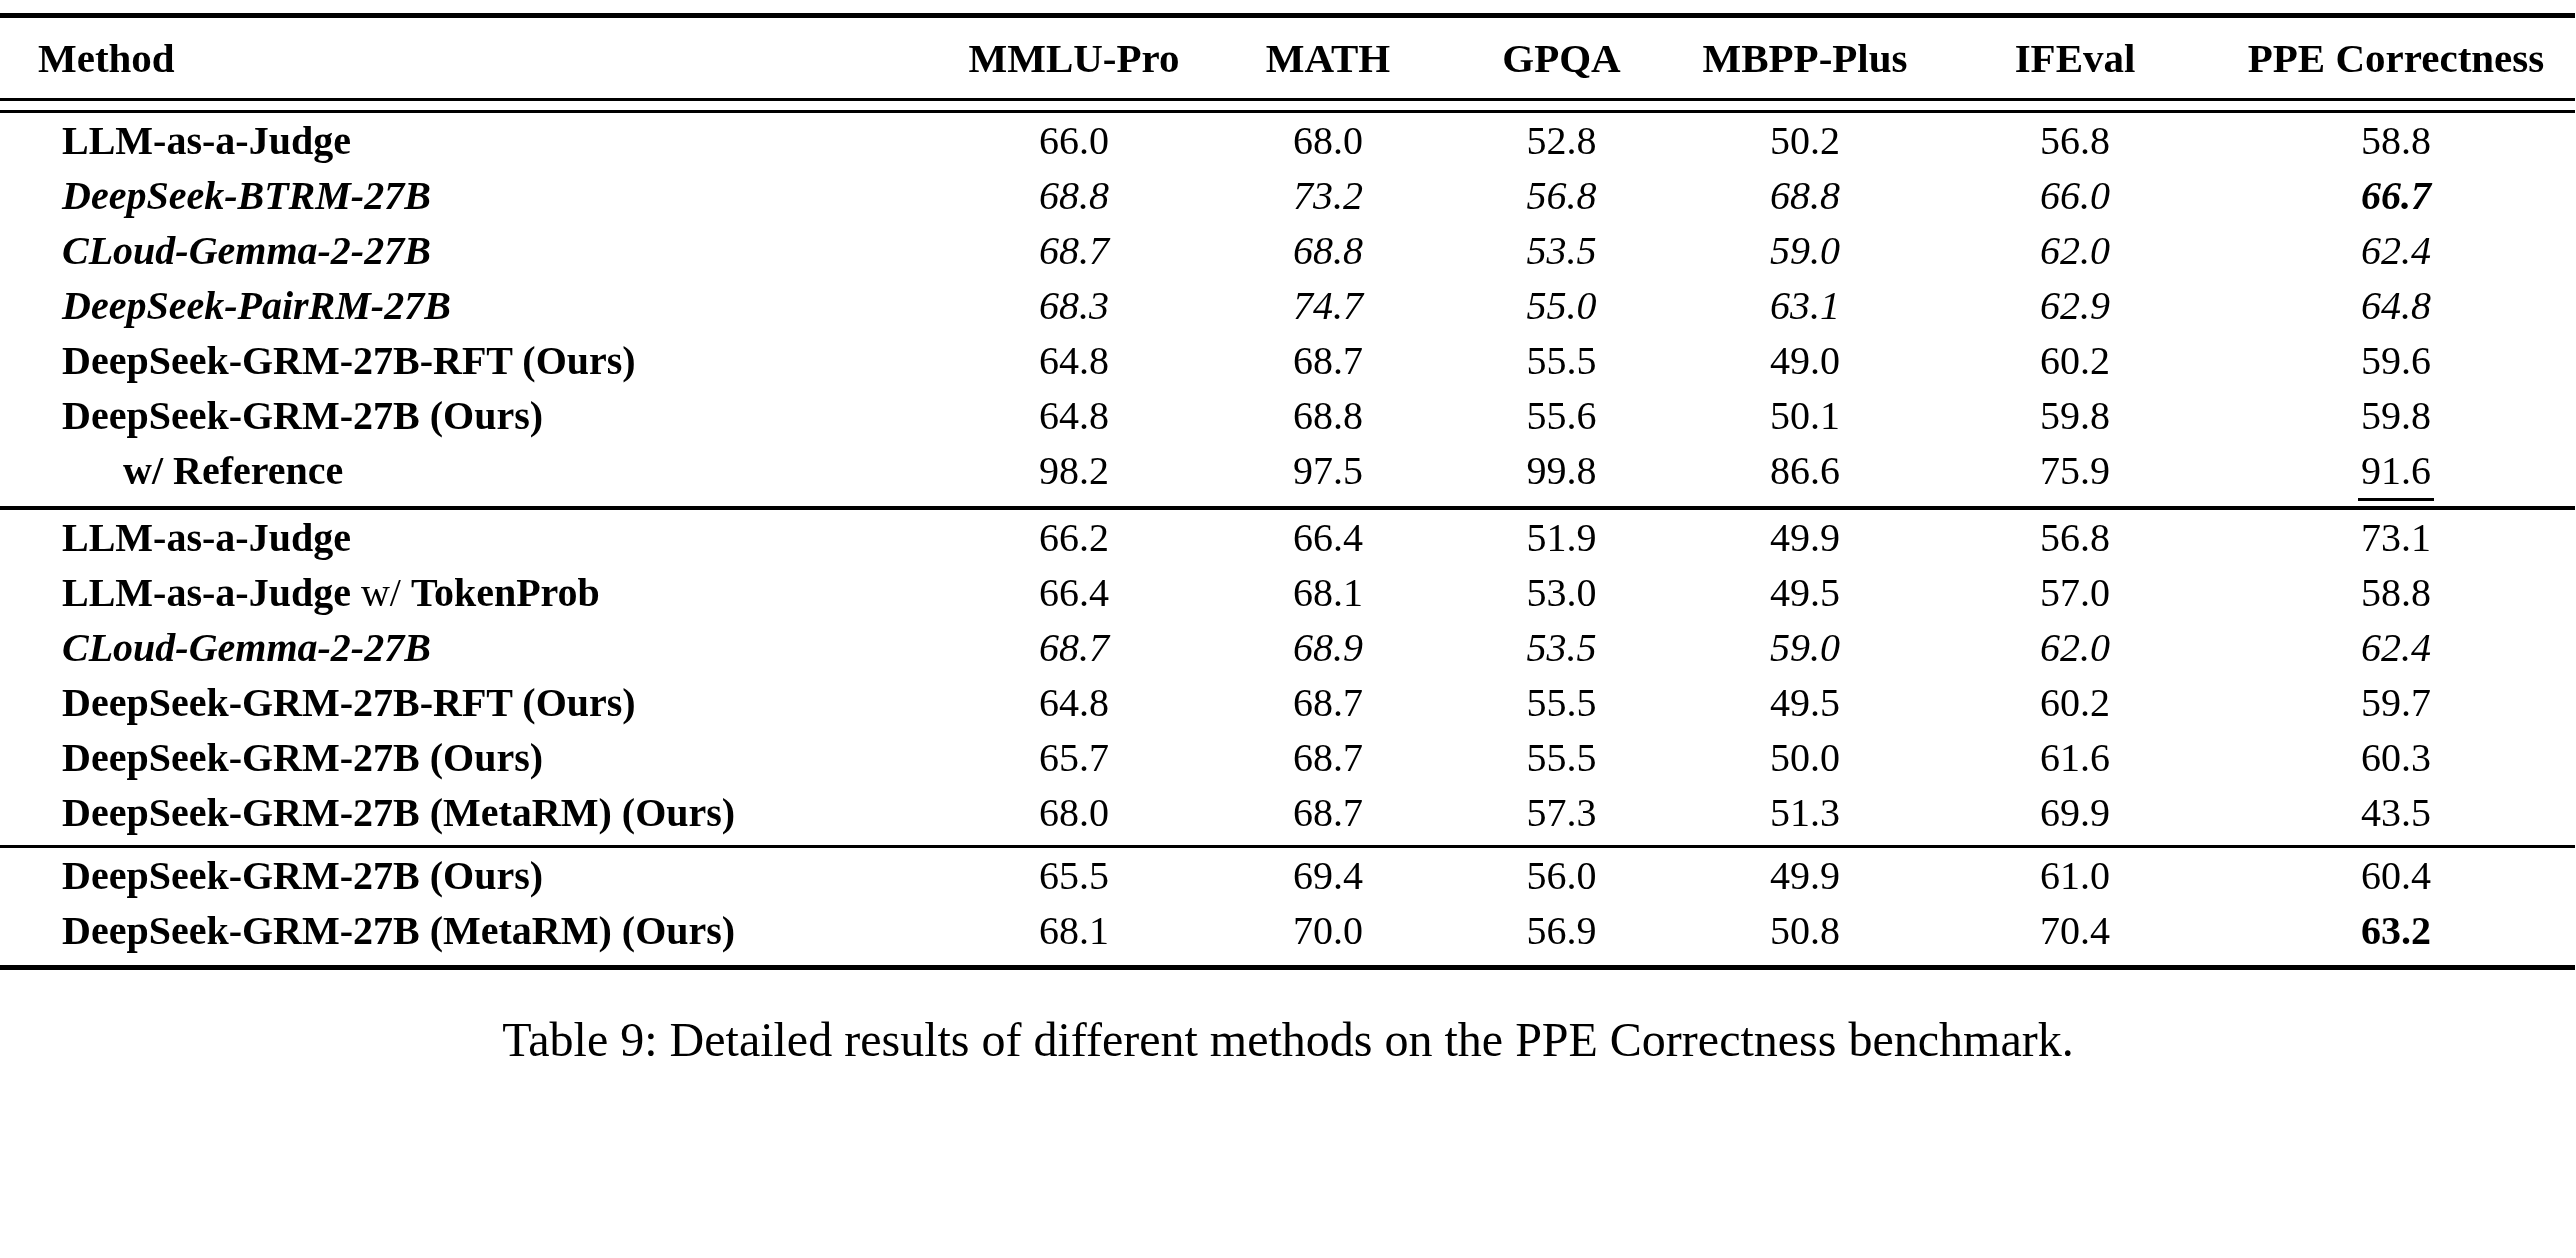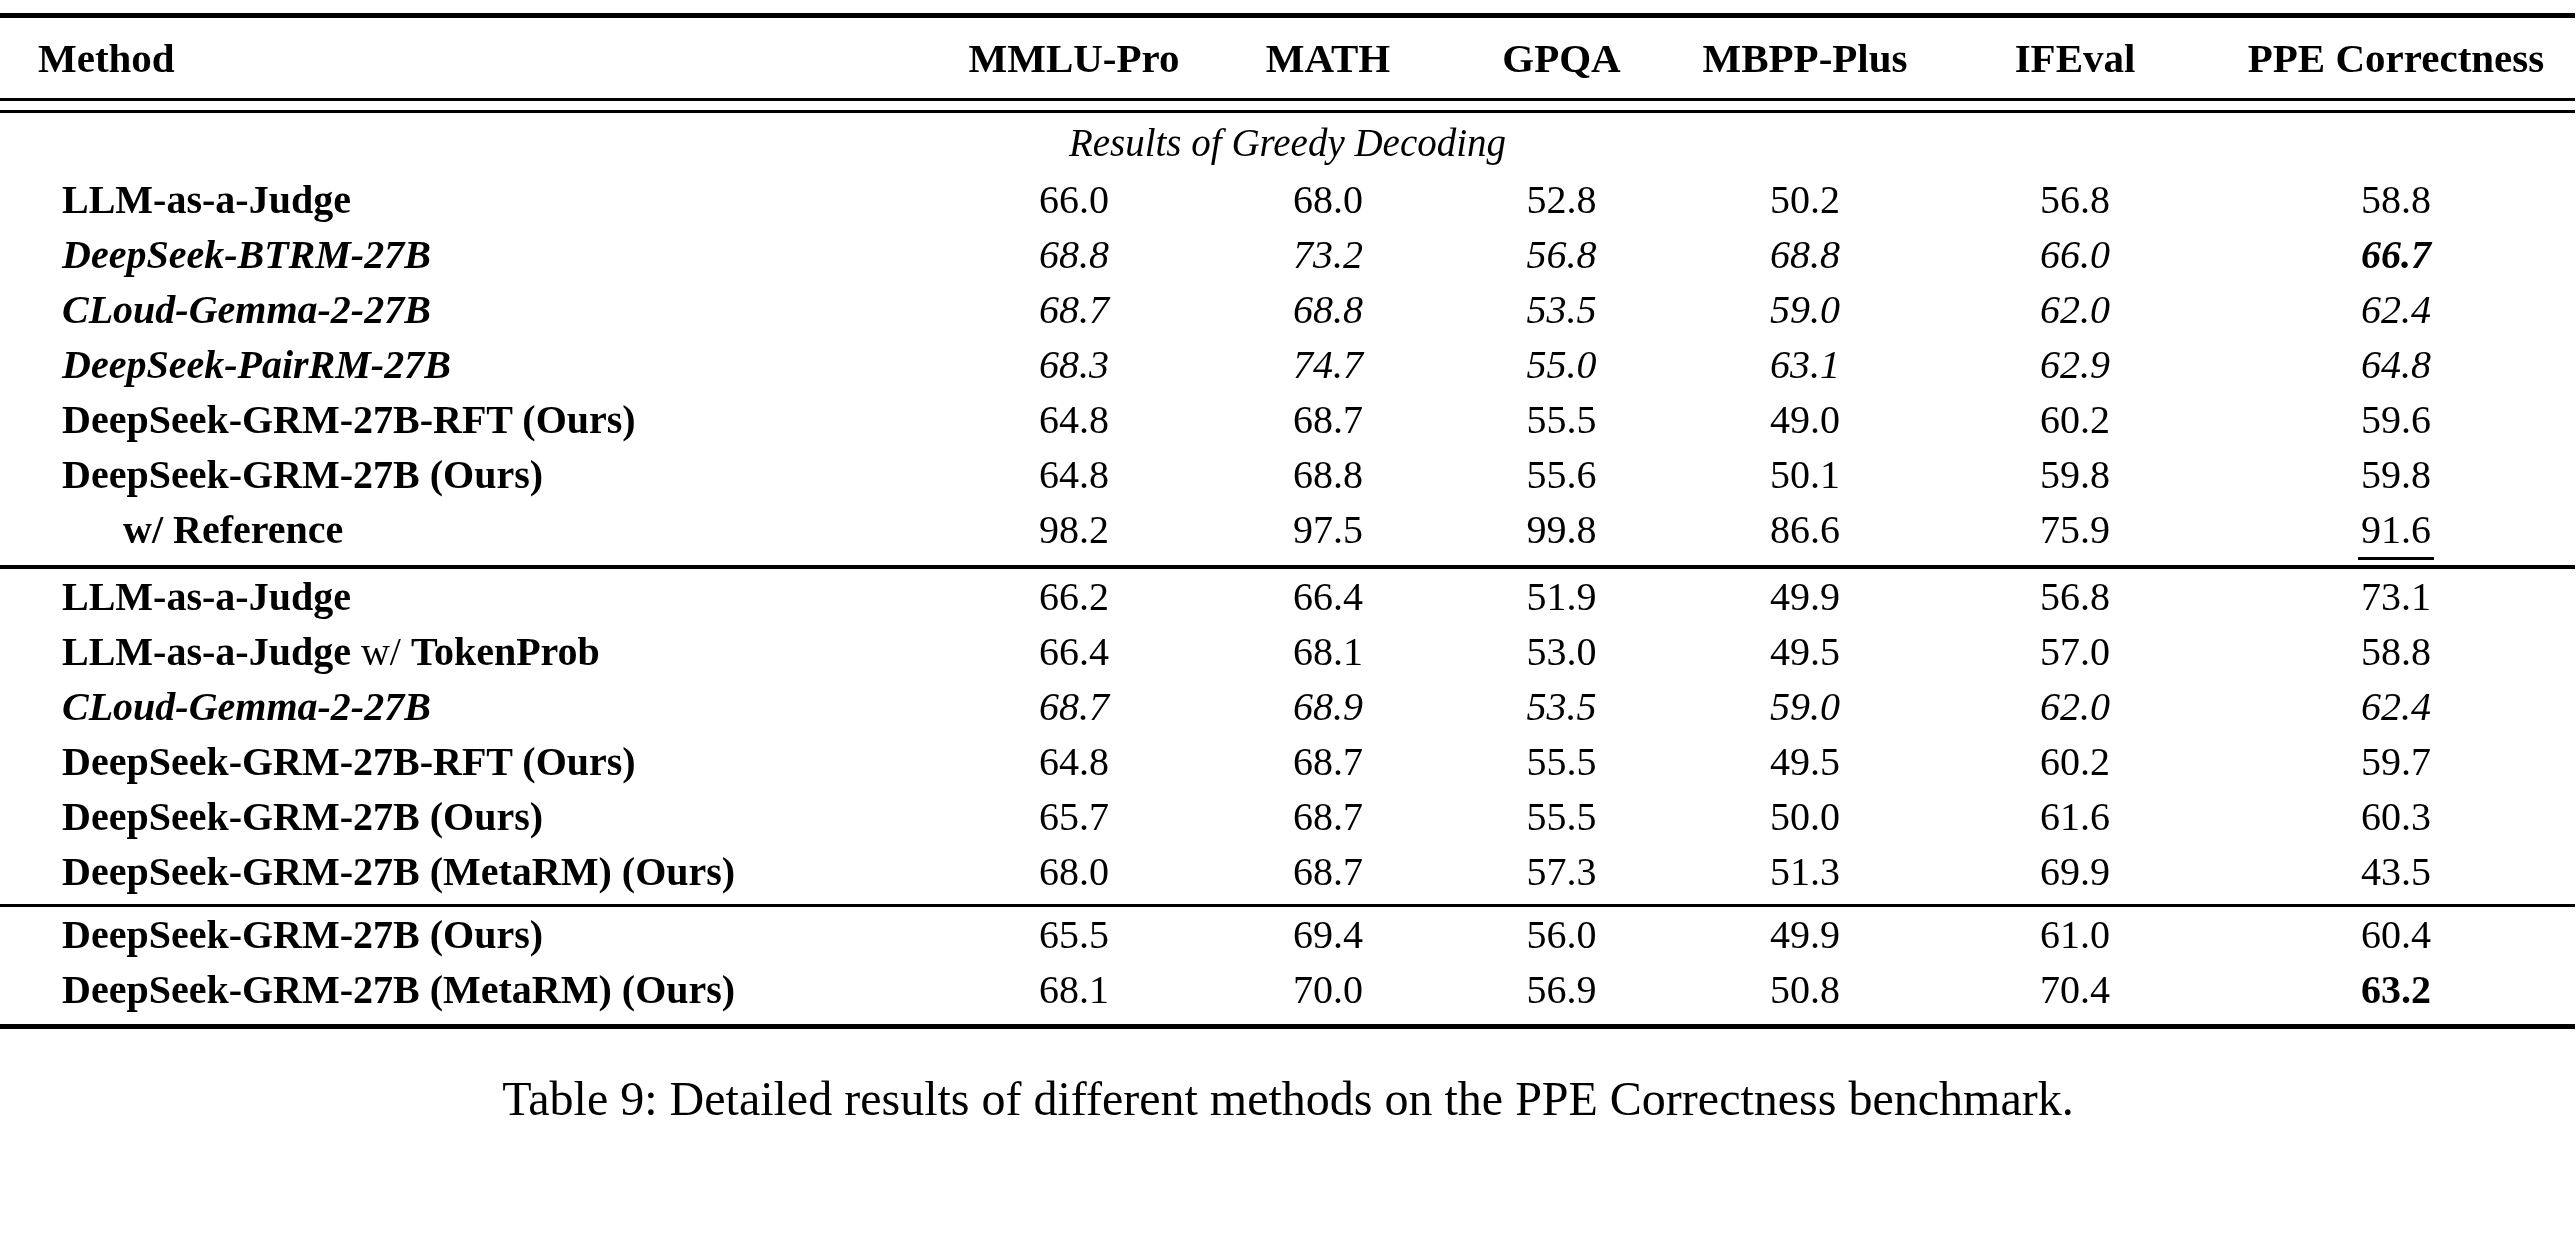--- a/index.html
+++ b/index.html
@@ -105,21 +105,20 @@
       <div class="header-cell">GPQA</div>
       <div class="header-cell">MBPP-Plus</div>
       <div class="header-cell">IFEval</div>
       <div class="header-cell">PPE Correctness</div>
     </div>
 
     <div class="rule thin"></div>
     <div class="rule-gap"></div>
     <div class="rule thin"></div>
 
-    <div class="section-title s1">Results of Greedy Decoding</div>
 
     <div class="row bold-method">
       <div class="c method">LLM-as-a-Judge</div>
       <div class="c val">66.0</div>
       <div class="c val">68.0</div>
       <div class="c val">52.8</div>
       <div class="c val">50.2</div>
       <div class="c val">56.8</div>
       <div class="c val">58.8</div>
     </div>

